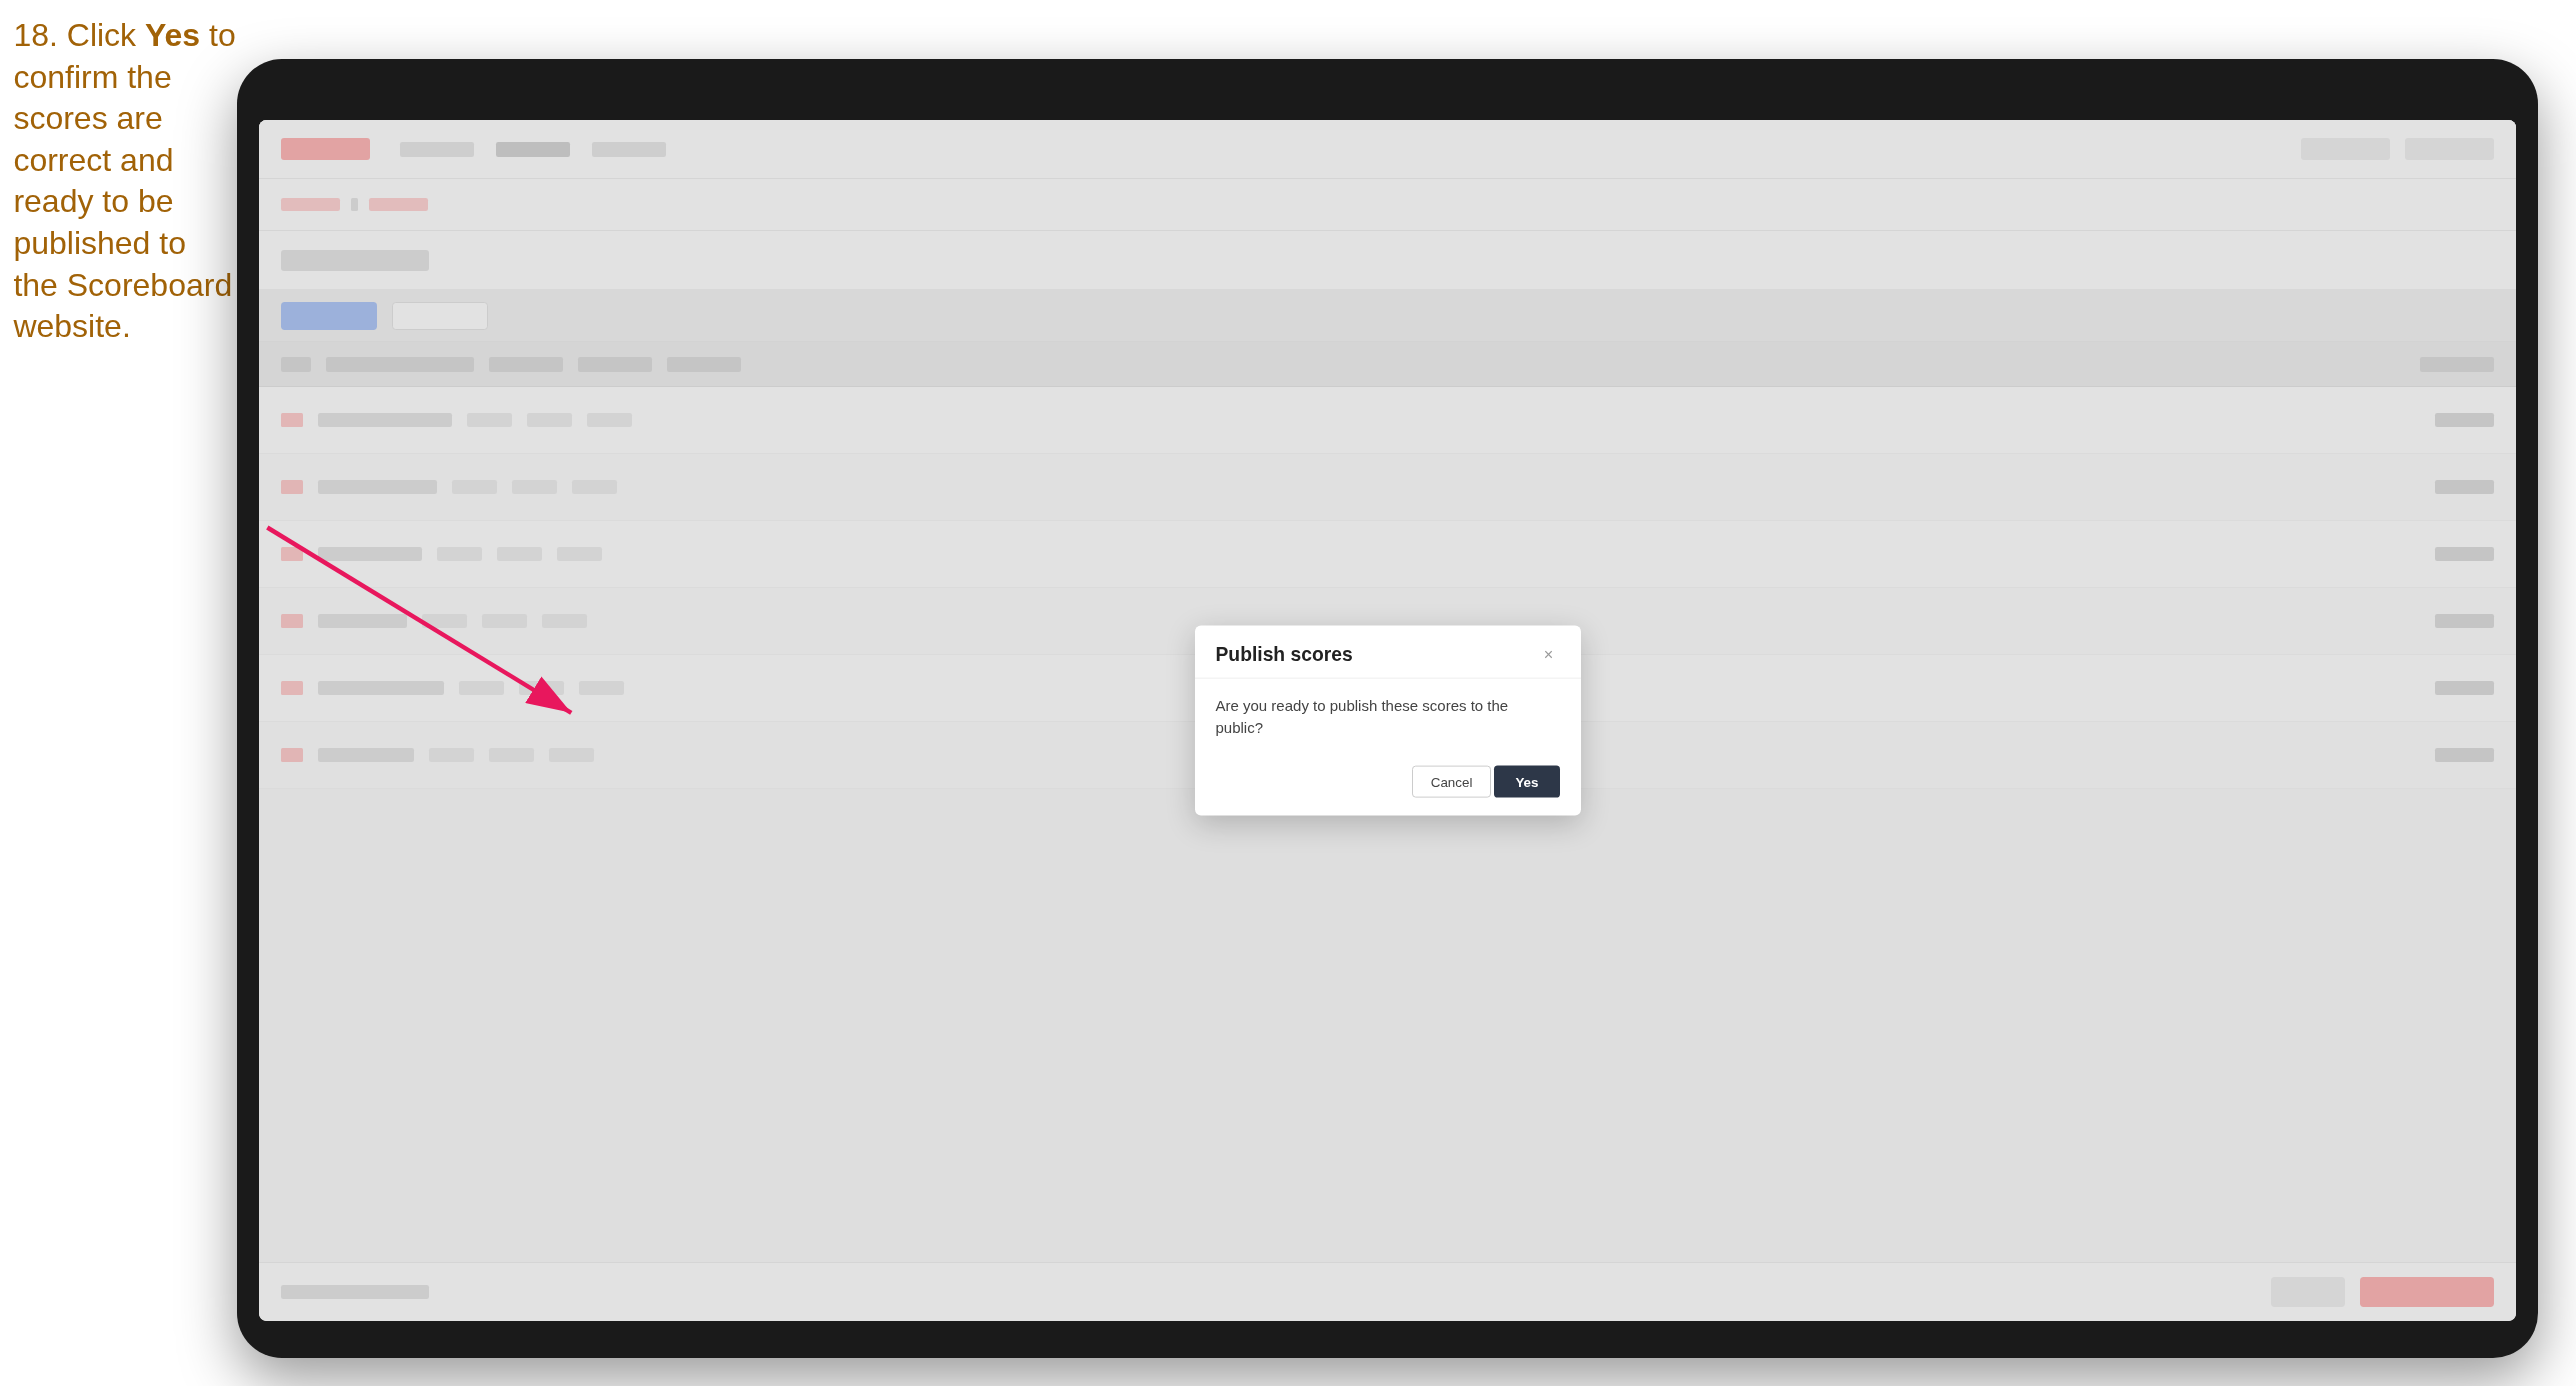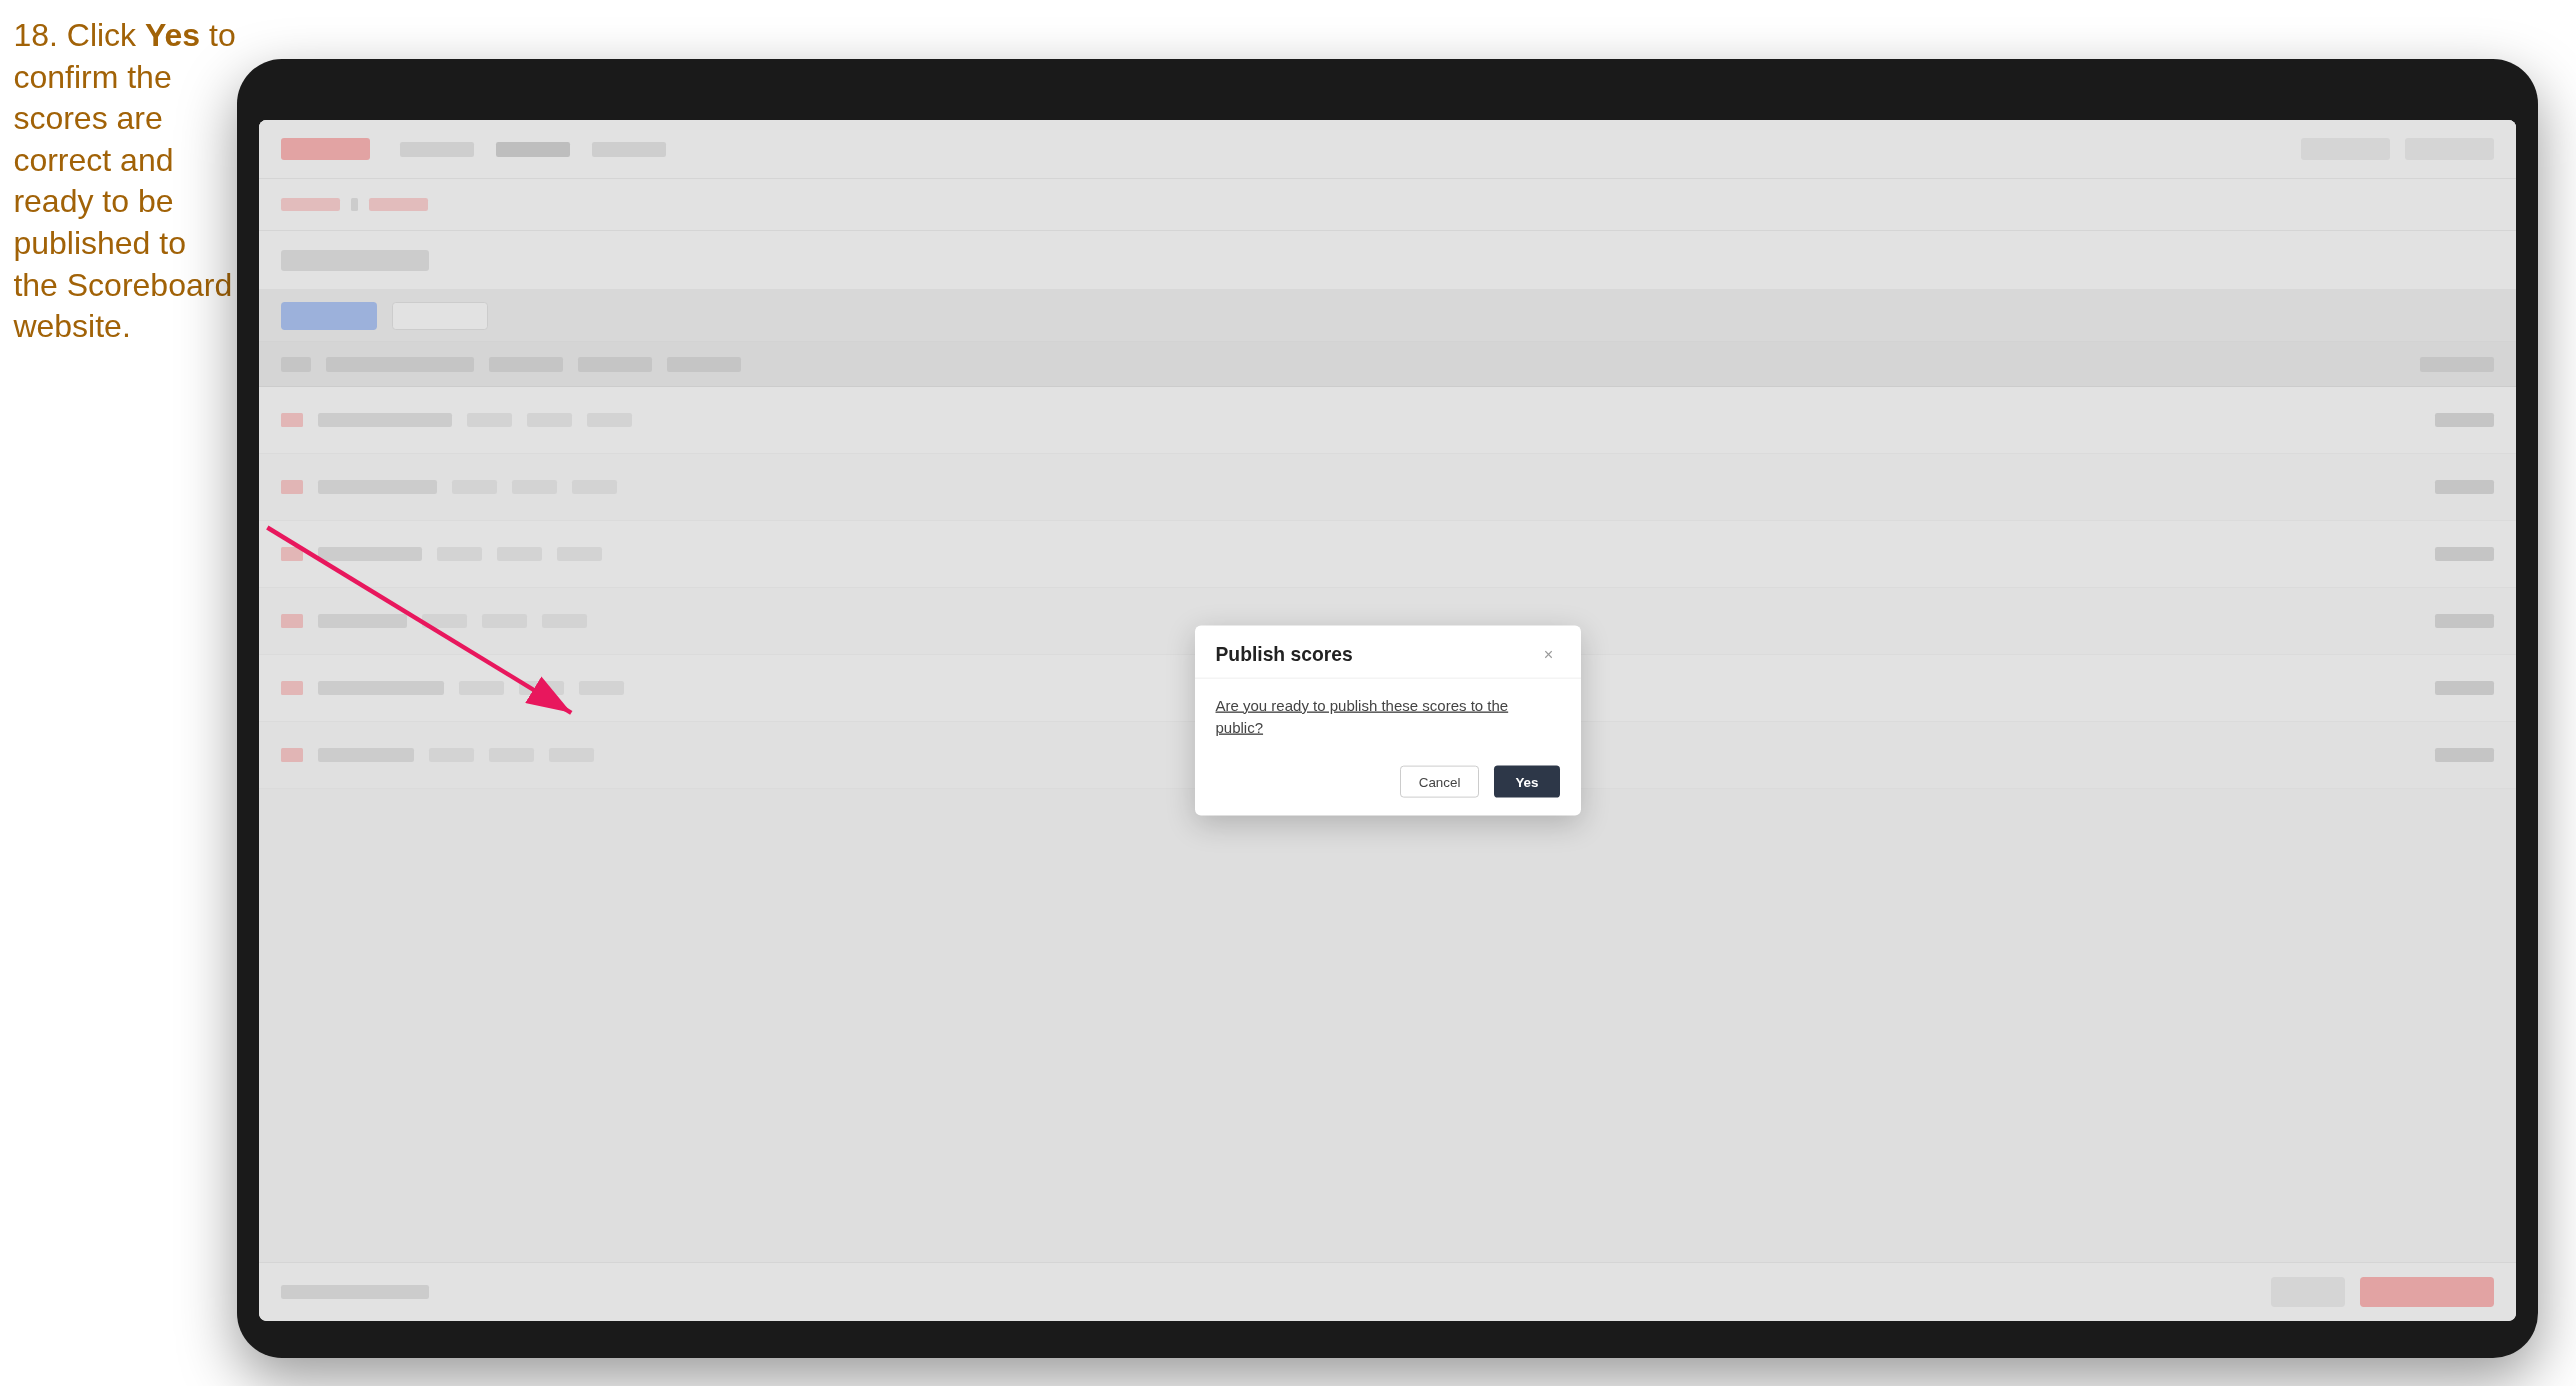--- a/index.html
+++ b/index.html
@@ -325,33 +325,32 @@
       align-items: center;
       justify-content: center;
       color: #999;
       font-size: 16.3px;
       cursor: pointer;
       border-radius: 3px;
     }
 
     .modal-body {
       padding: 16.3px 21px;
-      text-decoration: underline;
     }
 
     .modal-message {
       font-size: 15px;
       color: #444444;
       line-height: 1.5;
     }
 
     .modal-footer {
       display: flex;
       justify-content: flex-end;
-      gap: 15px;
+      gap: 3px;
       padding: 10.4px 21px 18px 21px;
     }
 
     .btn-cancel {
       padding: 7.4px 18px;
       font-size: 13.4px;
       border: 0.7px solid #cccccc;
       background: #ffffff;
       color: #444;
       border-radius: 3.7px;

